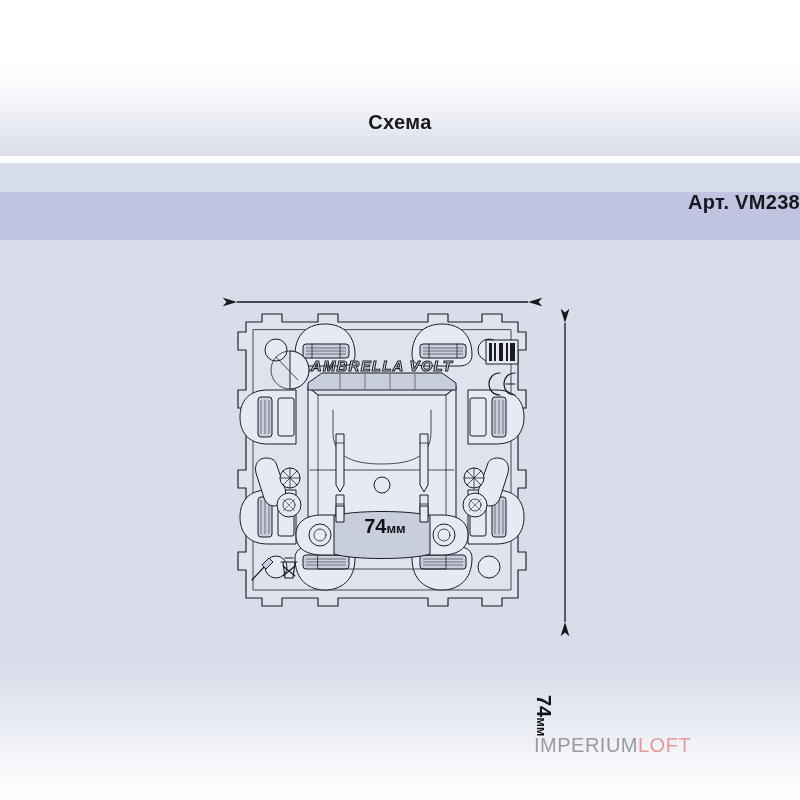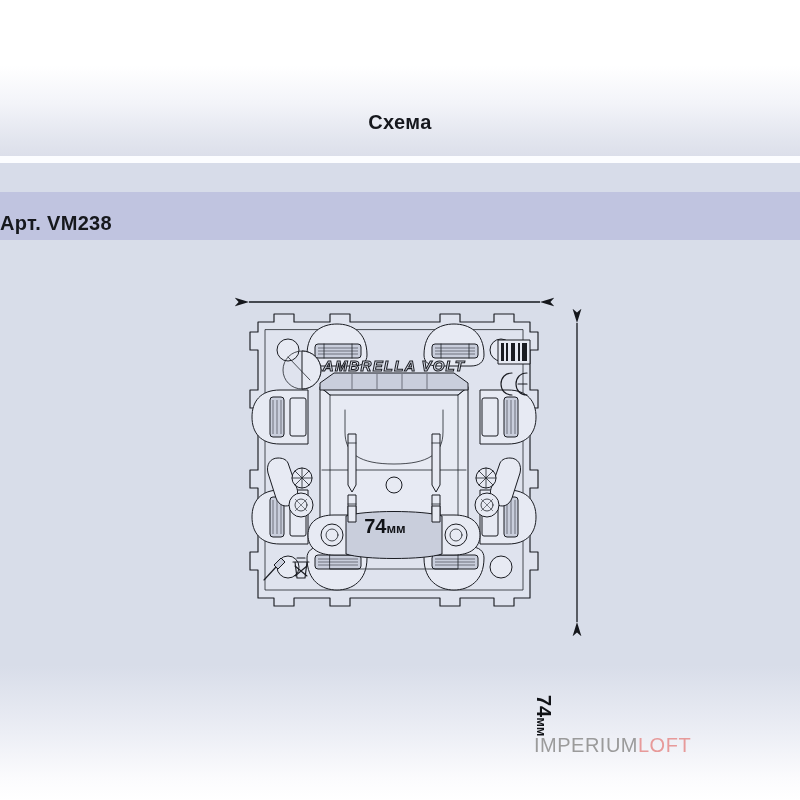--- a/index.html
+++ b/index.html
@@ -35,31 +35,30 @@
     position: absolute; left: 0; top: 163px; width: 800px; height: 29px;
     background: #d7dce9;
   }
 
   
   .hdr-art {
     position: absolute; left: 0; top: 192px; width: 800px; height: 48px;
     background: #c0c4e0;
   }
   .hdr-art-title {
-    position: absolute; left: 0; top: 212px; width: 800px;
-    text-align: left;
+    position: absolute; left: 0; top: 191px; width: 800px;
+    text-align: right;
     font-size: 20px; font-weight: 700; color: #16181d;
     letter-spacing: .3px;
   }
 
   
   .stage {
     position: absolute; left: 0; top: 240px; width: 800px; height: 560px;
     background: linear-gradient(to bottom, #d8dde9 0%, #d8dde9 76%, #eceef5 88%, #fbfbfd 96%, #ffffff 100%);
-    padding-left: 12px;
   }
 
   .dim-label {
     position: absolute;
     color: #101216;
     font-weight: 700;
     white-space: nowrap;
   }
   .dim-num { font-size: 20px; }
   .dim-unit { font-size: 13px; }

